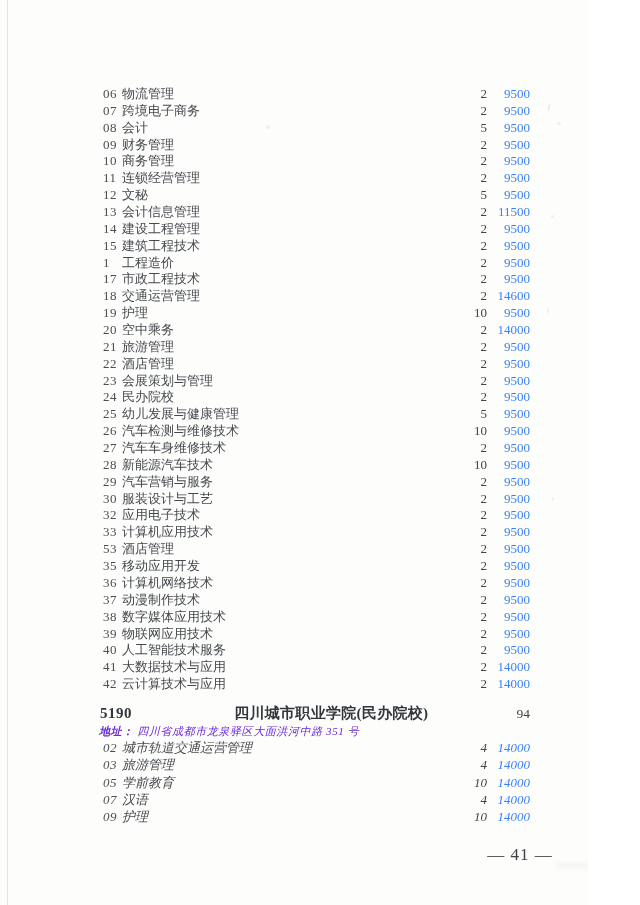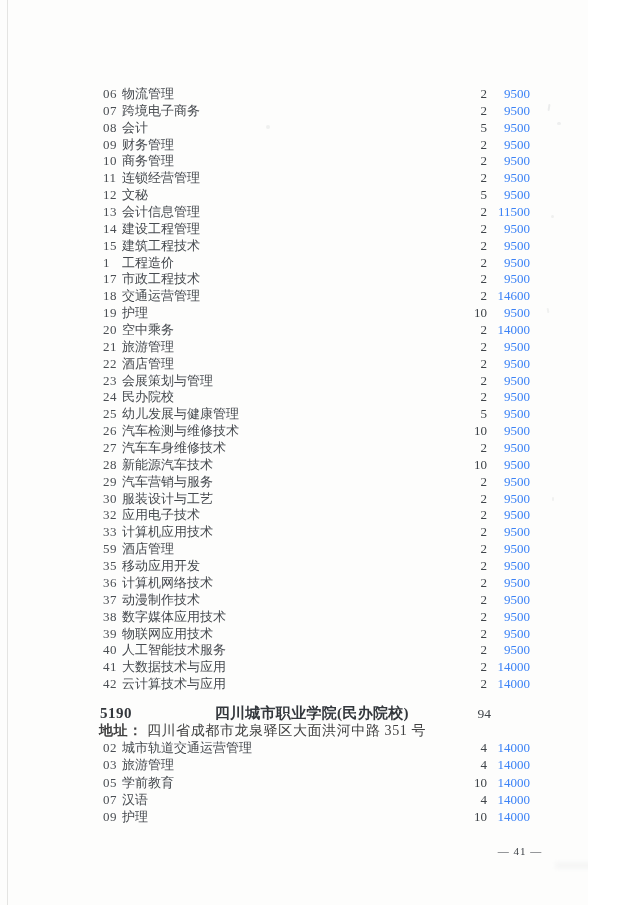--- a/index.html
+++ b/index.html
@@ -16,42 +16,42 @@
   .content { position:absolute; left:103px; top:86px; width:427px; }
   .row {
     display:flex; height:16.86px; line-height:16.86px;
     font-size:13px; color:#45494e; white-space:nowrap;
   }
   .col-code  { flex:none; width:14px; letter-spacing:0.5px; color:#4a4e53; }
   .col-name  { flex:1; padding-left:5px; overflow:hidden; }
   .col-count { flex:none; width:26px; text-align:right; color:#3f4449; }
   .col-fee   { flex:none; width:43px; text-align:right; color:#3b82f6; }
 
-  .sec2-rows .row { height:17.3px; line-height:17.3px; }
+  .sec2-rows .row { height:17.3px; line-height:17.3px;font-style:italic; }
 
   .section-header {
     margin-top:10px; margin-left:-3px; height:20px; line-height:20px;
     display:flex; align-items:baseline;
     font-size:15px; font-weight:bold; color:#33373c; white-space:nowrap;
   }
   .header-code { margin-right:14px; letter-spacing:0.5px; }
   .header-name { flex:1; letter-spacing:0.3px;text-align:center; }
   .header-total { flex:none; font-weight:normal; font-size:13.5px; color:#3f4449;
-    margin-right:39px; }
+    }
 
   .address-line {
     height:16px; line-height:16px; margin-left:-4px;
-    font-size:14px; color:#404040;
+    font-size:11px; font-style:italic; color:#6d28d9;
     letter-spacing:0.6px; white-space:nowrap;
   }
   .addr-label { font-weight:bold; }
 
   .page-number {
     position:absolute; top:845px; left:477px; width:86px;
-    text-align:center; font-size:11px; color:#3d4146; letter-spacing:1px;
+    text-align:center; font-size:17px; color:#3d4146; letter-spacing:1px;
   }
   .smudge { position:absolute; background:#9aa0a6; border-radius:2px; }
   .s1 { left:548px; top:104px; width:2px; height:7px; opacity:.18; transform:rotate(8deg); }
   .s2 { left:557px; top:122px; width:4px; height:3px; opacity:.15; }
   .s3 { left:266px; top:125px; width:4px; height:4px; opacity:.14; }
   .s4 { left:551px; top:215px; width:3px; height:3px; opacity:.14; }
   .s5 { left:547px; top:308px; width:2px; height:5px; opacity:.13; transform:rotate(-10deg); }
   .s6 { left:552px; top:497px; width:2px; height:4px; opacity:.13; }
   .s7 { left:555px; top:862px; width:42px; height:7px; opacity:.07; filter:blur(2px); }
 </style>
@@ -219,21 +219,21 @@
     <span class="col-count">2</span>
     <span class="col-fee">9500</span>
   </div>
         <div class="row">
     <span class="col-code">33</span>
     <span class="col-name">计算机应用技术</span>
     <span class="col-count">2</span>
     <span class="col-fee">9500</span>
   </div>
         <div class="row">
-    <span class="col-code">59</span>
+    <span class="col-code">53</span>
     <span class="col-name">酒店管理</span>
     <span class="col-count">2</span>
     <span class="col-fee">9500</span>
   </div>
         <div class="row">
     <span class="col-code">35</span>
     <span class="col-name">移动应用开发</span>
     <span class="col-count">2</span>
     <span class="col-fee">9500</span>
   </div>

